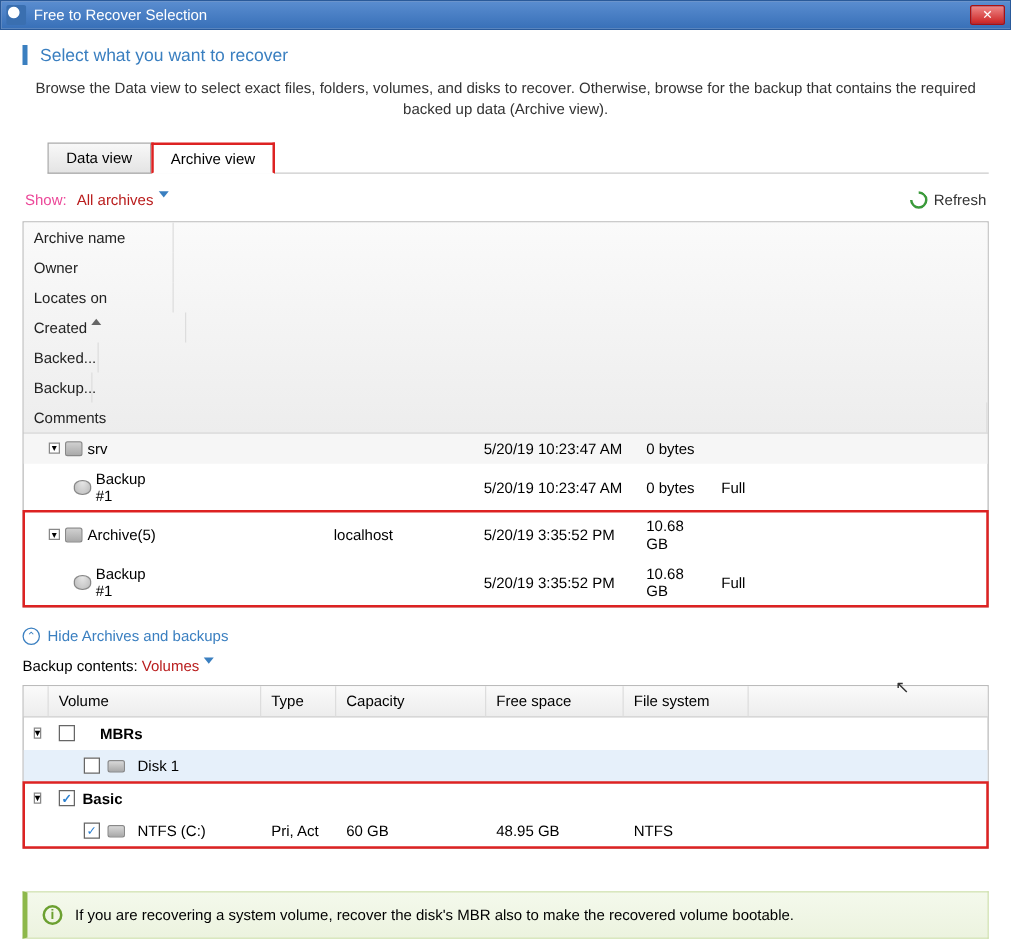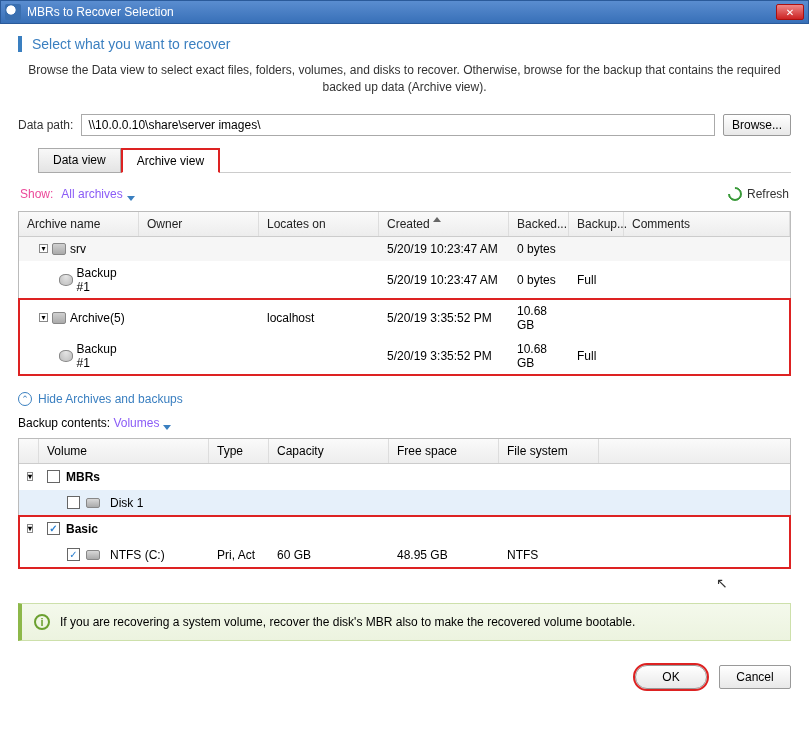--- a/index.html
+++ b/index.html
@@ -14,26 +14,26 @@
 .pathrow { display: flex; align-items: center; gap: 8px; margin-bottom: 12px; }
 .path-label { color: #333; }
 .path-input { flex: 1; border: 1px solid #aaa; padding: 3px 6px; font-size: 12px; background: #fff; }
 .browse-btn { background: linear-gradient(#fff, #e8e8e8); border: 1px solid #999; padding: 3px 8px; font-size: 12px; cursor: pointer; border-radius: 2px; }
 .tabs { margin-left: 20px; display: flex; border-bottom: 1px solid #ccc; }
 .tab { padding: 4px 14px; border: 1px solid #aaa; background: linear-gradient(#f8f8f8, #e4e4e4); font-size: 12px; cursor: pointer; margin-bottom: -1px; }
 .tab.active { background: #fff; border-bottom: 1px solid #fff; }
 .tab-highlight { border: 2px solid #d22; }
 .filterrow { display: flex; align-items: center; margin: 14px 2px 10px; }
 .show-label { color: #ec4899; margin-right: 8px; }
-.dropdown-link { color: #8b5cf6; cursor: pointer; display: inline-flex; align-items: flex-end; gap: 4px; }
+.dropdown-link { color: #b91c1c; cursor: pointer; display: inline-flex; align-items: flex-start; gap: 4px; }
 .dropdown-link::after { content: ""; border-left: 4px solid transparent; border-right: 4px solid transparent; border-top: 5px solid #3a7fc0; display: inline-block; }
 .refresh { margin-left: auto; display: flex; align-items: center; gap: 5px; cursor: pointer; color: #333; }
 .refresh-icon { width: 14px; height: 14px; border: 2px solid #3a9a3a; border-left-color: transparent; border-radius: 50%; transform: rotate(45deg); position: relative; }
 .grid { border: 1px solid #bbb; }
-.grid-header { display: flex; background: linear-gradient(#fafafa, #ededed); border-bottom: 1px solid #ccc; }
+.grid-header { display: flex; background: linear-gradient(#fafafa, #ededed); border-bottom: 1px solid #ccc; flex-direction: column; }
 .grid-header > div { padding: 5px 8px; font-size: 12px; color: #222; border-right: 1px solid #ddd; }
 .col-name { width: 120px; }
 .col-owner { width: 120px; }
 .col-locates { width: 120px; }
 .col-created { width: 130px; display:flex; align-items:flex-start; gap:3px;}
 .col-backed { width: 60px; }
 .col-backupt { width: 55px; }
 .col-comments { flex: 1; }
 .sort-arrow { width:0; height:0; border-left:4px solid transparent; border-right:4px solid transparent; border-bottom:5px solid #666; }
 .grid-row { display: flex; padding: 3px 0; align-items: center; }
@@ -71,33 +71,28 @@
 .btn { min-width: 72px; padding: 4px 10px; background: linear-gradient(#fff,#e8e8e8); border: 1px solid #999; border-radius: 2px; cursor: pointer; font-size: 12px; }
 .btn-highlight { outline: 2px solid #d22; border-radius: 12px; }
 .cursor-arrow { position: absolute; left: 698px; top: 364px; font-size: 14px; color: #333; pointer-events:none; }
 .archive-grid-wrap { position: relative; }
 </style>
 </head>
 <body>
 
 <div class="titlebar">
   <div class="titlebar-icon"></div>
-  <div class="titlebar-title">MBRs to Recover Selection</div>
+  <div class="titlebar-title">Free to Recover Selection</div>
   <div class="close-btn">✕</div>
 </div>
 
 <div class="content">
   <div class="instruction-title">Select what you want to recover</div>
   <div class="description">Browse the Data view to select exact files, folders, volumes, and disks to recover. Otherwise, browse for the backup that contains the required backed up data (Archive view).</div>
 
-  <div class="pathrow">
-    <span class="path-label">Data path:</span>
-    <input class="path-input" value="\\10.0.0.10\share\server images\" style="">
-    <button class="browse-btn">Browse...</button>
-  </div>
 
   <div class="tabs">
     <div class="tab">Data view</div>
     <div class="tab active tab-highlight">Archive view</div>
   </div>
 
   <div class="filterrow">
     <span class="show-label">Show:</span>
     <span class="dropdown-link">
         <span>All archives</span>
@@ -202,21 +197,21 @@
       <div class="vcol-capacity">Capacity</div>
       <div class="vcol-free">Free space</div>
       <div class="vcol-fs">File system</div>
     </div>
     <div id="vol-rows">
         <div>
           <div class="volrow group">
             <div class="vcol-check" style="display:flex;align-items:center;gap:4px;">
               <span class="tree-toggle">▾</span>
             </div>
-            <div class="vcol-volume" style="display:flex;align-items:center;gap:6px;">
+            <div class="vcol-volume" style="display:flex;align-items:center;gap:20px;">
               <span class="checkbox"></span>
               <span>MBRs</span>
             </div>
             <div class="vcol-type"></div>
             <div class="vcol-capacity"></div>
             <div class="vcol-free"></div>
             <div class="vcol-fs"></div>
           </div>
           <div class="volrow volrow-blue">
             <div class="vcol-check"></div>

